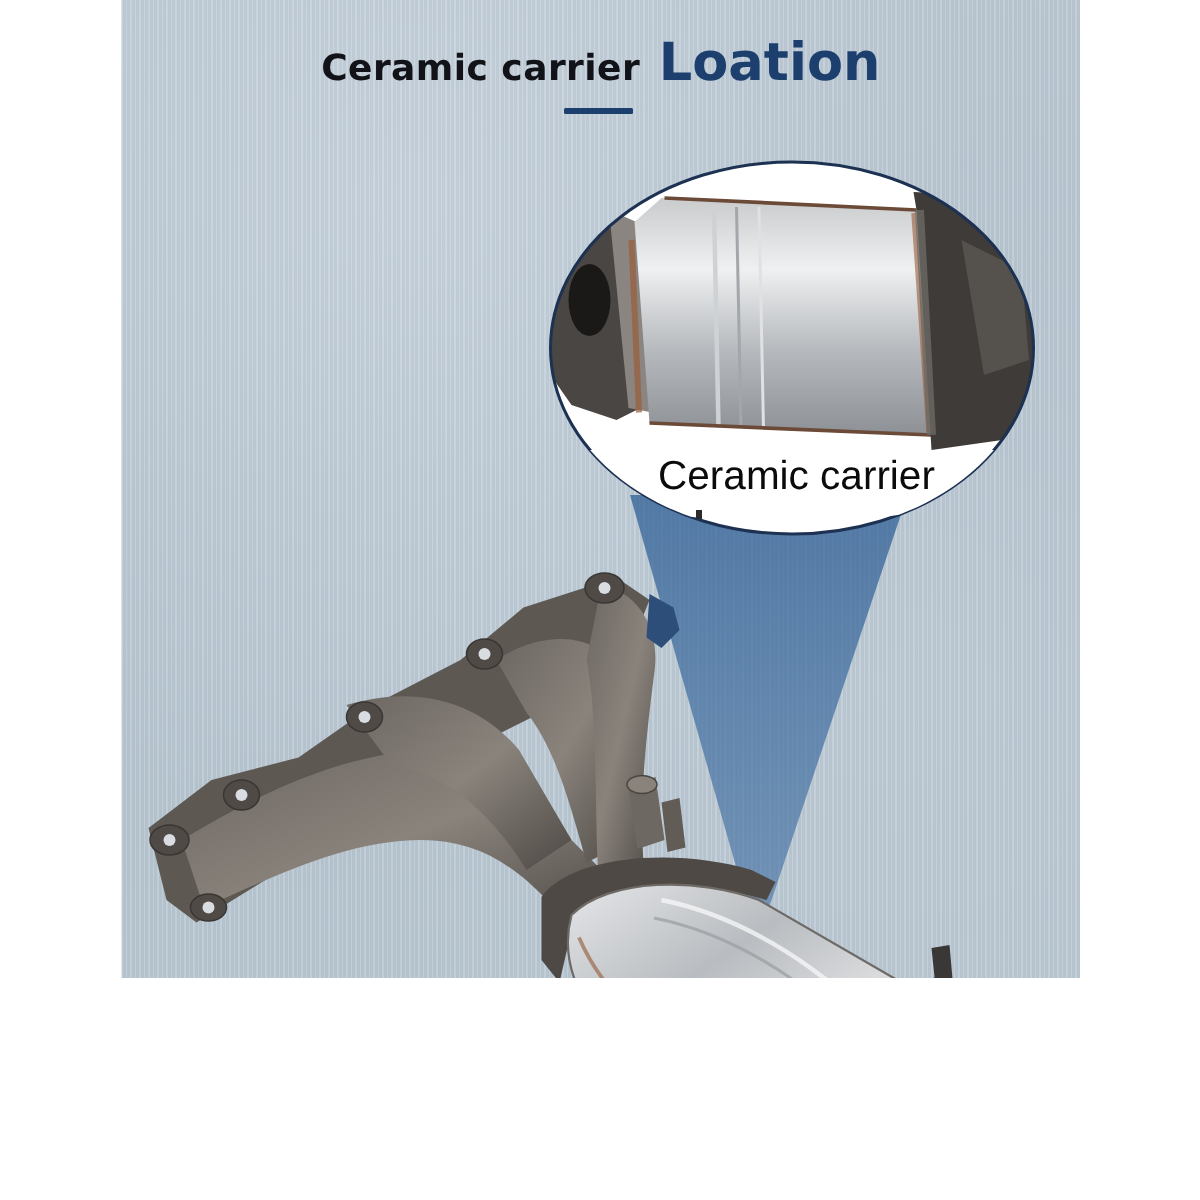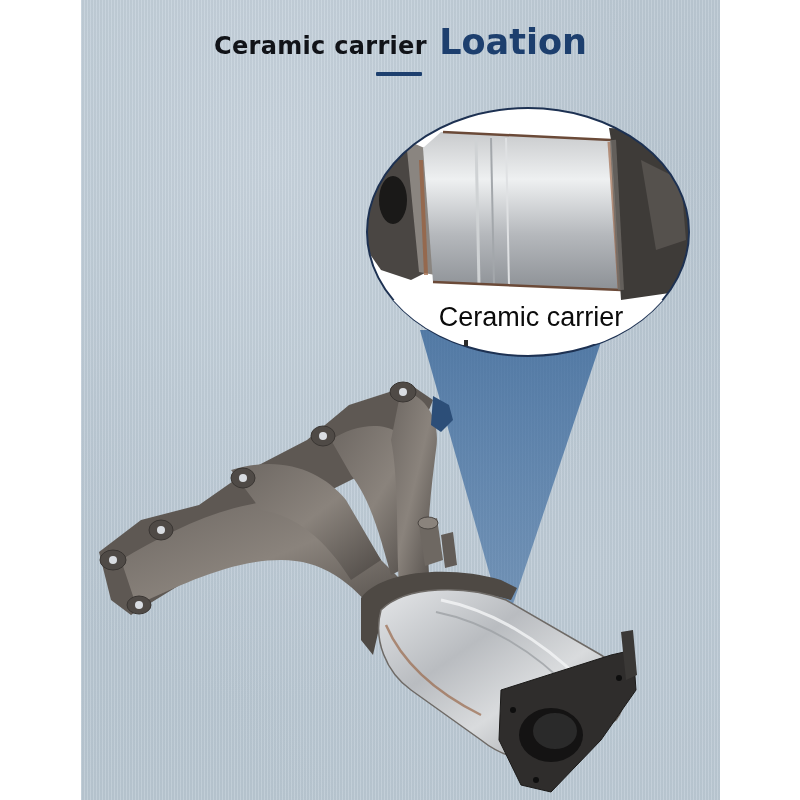--- a/index.html
+++ b/index.html
@@ -1,21 +1,21 @@
 <!DOCTYPE html>
 <html><head>
   <meta charset="utf-8">
   <style>
     html, body { margin: 0; padding: 0; }
     body {
       width: 800px; height: 800px; background: #ffffff; position: relative; overflow: hidden;
       font-family: "Liberation Sans", "DejaVu Sans", sans-serif;
     }
     .panel {
-      position: absolute; left: 81px; top: 0; width: 639px; height: 800px; overflow: hidden;
+      position: absolute; left: 81px; top: 0; width: 639px; height: 652px; overflow: hidden;
       background:
         repeating-linear-gradient(90deg, rgba(255,255,255,0.10) 0px, rgba(255,255,255,0.10) 1px, rgba(0,0,0,0.03) 1px, rgba(0,0,0,0.03) 3px),
         radial-gradient(ellipse at 30% 20%, #c8d4de 0%, transparent 60%),
         radial-gradient(ellipse at 80% 70%, #bfccd7 0%, transparent 55%),
         linear-gradient(180deg, #bcc9d4 0%, #b7c5d1 50%, #bac8d3 100%);
     }
     .heading {
       position: absolute; left: 0; top: 22px; width: 639px; text-align: center; white-space: nowrap;
     }
     .heading .h-dark {

